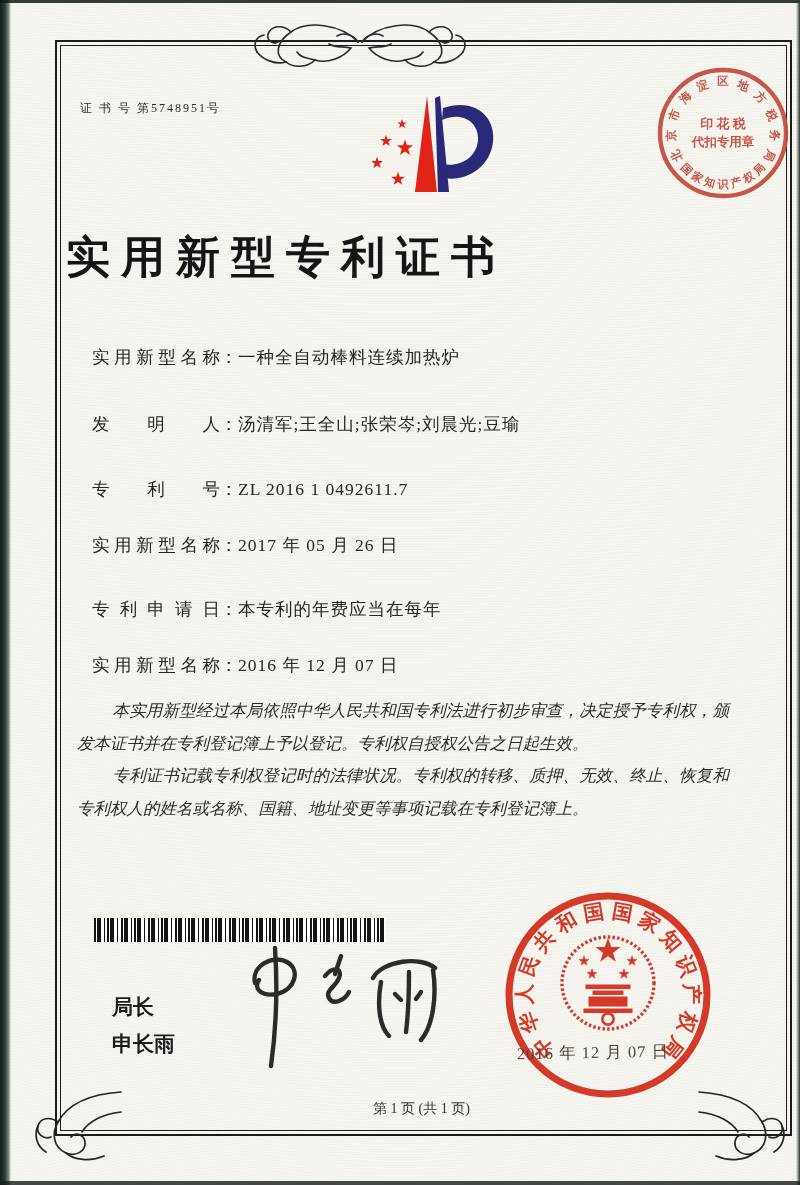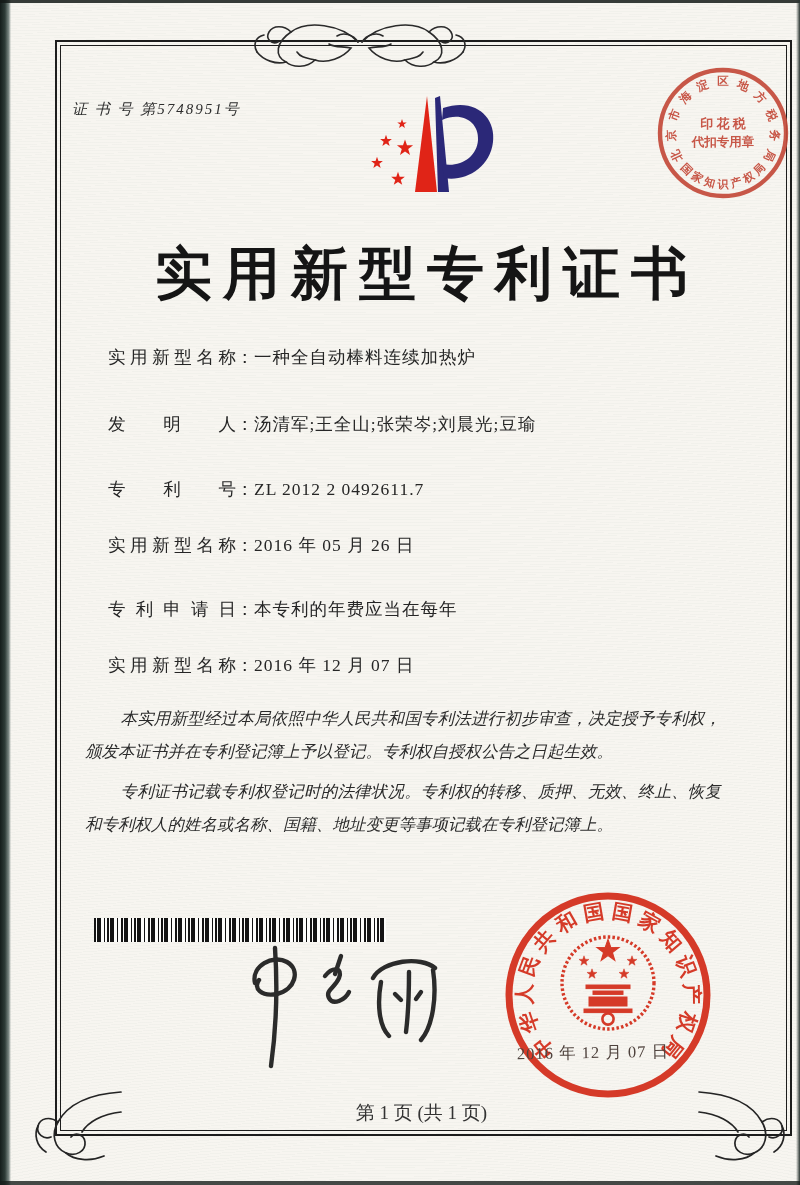--- a/index.html
+++ b/index.html
@@ -9,43 +9,43 @@
       rgba(150,172,160,0.06) 0 3px, rgba(0,0,0,0) 3px 9px);
     font-family:"Liberation Serif","DejaVu Serif",serif;color:#222;}
   .edge-left{position:absolute;left:0;top:0;width:11px;height:100%;
     background:linear-gradient(90deg,#141d1b 0%,#2e3c38 45%,#7d8a86 80%,rgba(210,214,210,0) 100%);}
   .edge-top{position:absolute;left:0;top:0;width:100%;height:3px;background:rgba(20,26,24,.85);}
   .edge-right{position:absolute;right:0;top:0;width:4px;height:100%;
     background:linear-gradient(270deg,#2a3431,rgba(0,0,0,0));}
   .edge-bottom{position:absolute;left:0;bottom:0;width:100%;height:4px;background:rgba(24,30,28,.8);}
   .frame{position:absolute;left:55px;top:40px;width:733px;height:1092px;border:2px solid #1d1d1d;}
   .frame-inner{position:absolute;left:3px;top:3px;right:3px;bottom:3px;border:1px solid #1d1d1d;}
-  .cert-no{position:absolute;left:72px;top:100px;font-size:15px;letter-spacing:2px;color:#2d2d2d;font-style:italic;}
+  .cert-no{position:absolute;left:80px;top:100px;font-size:12px;letter-spacing:2px;color:#2d2d2d;}
   .logo{position:absolute;left:336px;top:84px;width:160px;height:130px;}
-  .title{position:absolute;left:55px;top:236px;width:733px;text-align:center;
-    font-size:57px;font-weight:bold;letter-spacing:11px;text-indent:11px;color:#151515;}
-  .field{position:absolute;left:92px;font-size:17.5px;color:#262626;white-space:nowrap;margin-left:16px;}
+  .title{position:absolute;left:55px;top:228px;width:733px;text-align:left;
+    font-size:44px;font-weight:bold;letter-spacing:11px;text-indent:11px;color:#151515;}
+  .field{position:absolute;left:92px;font-size:17.5px;color:#262626;white-space:nowrap;}
   .flabel{display:inline-block;width:128px;text-align:justify;text-align-last:justify;vertical-align:top;}
   .fcolon{display:inline-block;width:18px;}
   .fvalue{letter-spacing:1px;}
   .paras{position:absolute;left:77px;top:695px;width:652px;font-size:16.5px;line-height:32.5px;
     text-align:justify;color:#2b2b2b;font-style:italic;}
-  .paras p{margin:8px;text-indent:2.15em;}
+  .paras p{margin:0;text-indent:2.15em;}
   .barcode{position:absolute;left:94px;top:918px;width:292px;height:24px;
     background:repeating-linear-gradient(90deg,#141414 0 2px,#fdfdfb 2px 3px,#141414 3px 7px,
       #fdfdfb 7px 10px,#141414 10px 11px,#fdfdfb 11px 13px,#141414 13px 15px,#fdfdfb 15px 16px,
       #141414 16px 20px,#fdfdfb 20px 23px,#141414 23px 24px,#fdfdfb 24px 27px);}
   .officer{position:absolute;left:112px;top:988px;font-family:"Liberation Sans","DejaVu Sans",sans-serif;
     font-weight:700;font-size:21px;color:#1c1c1c;line-height:37px;}
   .sig{position:absolute;left:225px;top:938px;width:235px;height:140px;}
   .seal{position:absolute;left:498px;top:885px;width:220px;height:220px;}
   .seal-date{position:absolute;left:517px;top:1042px;font-size:16.5px;letter-spacing:1px;
     color:#4e423d;transform:rotate(-1deg);z-index:4;}
   .stamp{position:absolute;left:652px;top:62px;width:142px;height:142px;opacity:.92;z-index:3;}
-  .footer{position:absolute;left:55px;top:1100px;width:733px;text-align:center;font-size:19px;color:#333;}
+  .footer{position:absolute;left:55px;top:1100px;width:733px;text-align:center;font-size:14px;color:#333;}
   .orn-top{position:absolute;left:245px;top:12px;width:230px;height:60px;}
   .orn-bl{position:absolute;left:26px;top:1086px;width:100px;height:80px;}
   .orn-br{position:absolute;left:694px;top:1086px;width:100px;height:80px;transform:scaleX(-1);}
   svg{display:block;}
 </style>
 </head>
 <body>
 
 <div class="page">
   <div class="edge-left"></div>
@@ -112,39 +112,43 @@
 
   <div class="title">实用新型专利证书</div>
 
   <div class="field" style="top:345px">
     <span class="flabel">实用新型名称</span><span class="fcolon">：</span><span class="fvalue">一种全自动棒料连续加热炉</span>
   </div>
   <div class="field" style="top:412px">
     <span class="flabel">发明人</span><span class="fcolon">：</span><span class="fvalue">汤清军;王全山;张荣岑;刘晨光;豆瑜</span>
   </div>
   <div class="field" style="top:477px">
-    <span class="flabel">专利号</span><span class="fcolon">：</span><span class="fvalue">ZL 2012 2 0492611.7</span>
+    <span class="flabel">专利号</span><span class="fcolon">：</span><span class="fvalue">ZL 2016 1 0492611.7</span>
   </div>
   <div class="field" style="top:533px">
-    <span class="flabel">实用新型名称</span><span class="fcolon">：</span><span class="fvalue">2016 年 05 月 26 日</span>
+    <span class="flabel">实用新型名称</span><span class="fcolon">：</span><span class="fvalue">2017 年 05 月 26 日</span>
   </div>
   <div class="field" style="top:597px">
     <span class="flabel">专利申请日</span><span class="fcolon">：</span><span class="fvalue">本专利的年费应当在每年</span>
   </div>
   <div class="field" style="top:653px">
     <span class="flabel">实用新型名称</span><span class="fcolon">：</span><span class="fvalue">2016 年 12 月 07 日</span>
   </div>
 
   <div class="paras">
     <p>本实用新型经过本局依照中华人民共和国专利法进行初步审查，决定授予专利权，颁发本证书并在专利登记簿上予以登记。专利权自授权公告之日起生效。</p>
     <p>专利证书记载专利权登记时的法律状况。专利权的转移、质押、无效、终止、恢复和专利权人的姓名或名称、国籍、地址变更等事项记载在专利登记簿上。</p>
   </div>
 
   <div class="barcode"></div>
 
+  <div class="officer">
+    <div>局长</div>
+    <div>申长雨</div>
+  </div>
 
   <svg class="sig" viewBox="0 0 235 140">
     <g stroke="#161616" stroke-width="4.4" fill="none" stroke-linecap="round" stroke-linejoin="round" opacity="0.9">
       <path d="M30,45 C26,28 48,16 62,24 C76,32 70,52 52,56 C36,59 28,50 34,42"></path>
       <path d="M50,10 C52,40 52,85 46,128"></path>
       <path d="M100,38 C108,28 118,30 114,40 C110,50 100,52 104,60 C108,68 120,62 124,54"></path>
       <path d="M116,18 C114,24 112,30 110,36"></path>
       <path d="M148,40 C158,22 196,18 210,30"></path>
       <path d="M156,44 C152,66 154,88 164,98"></path>
       <path d="M208,32 C212,58 208,88 196,102"></path>

